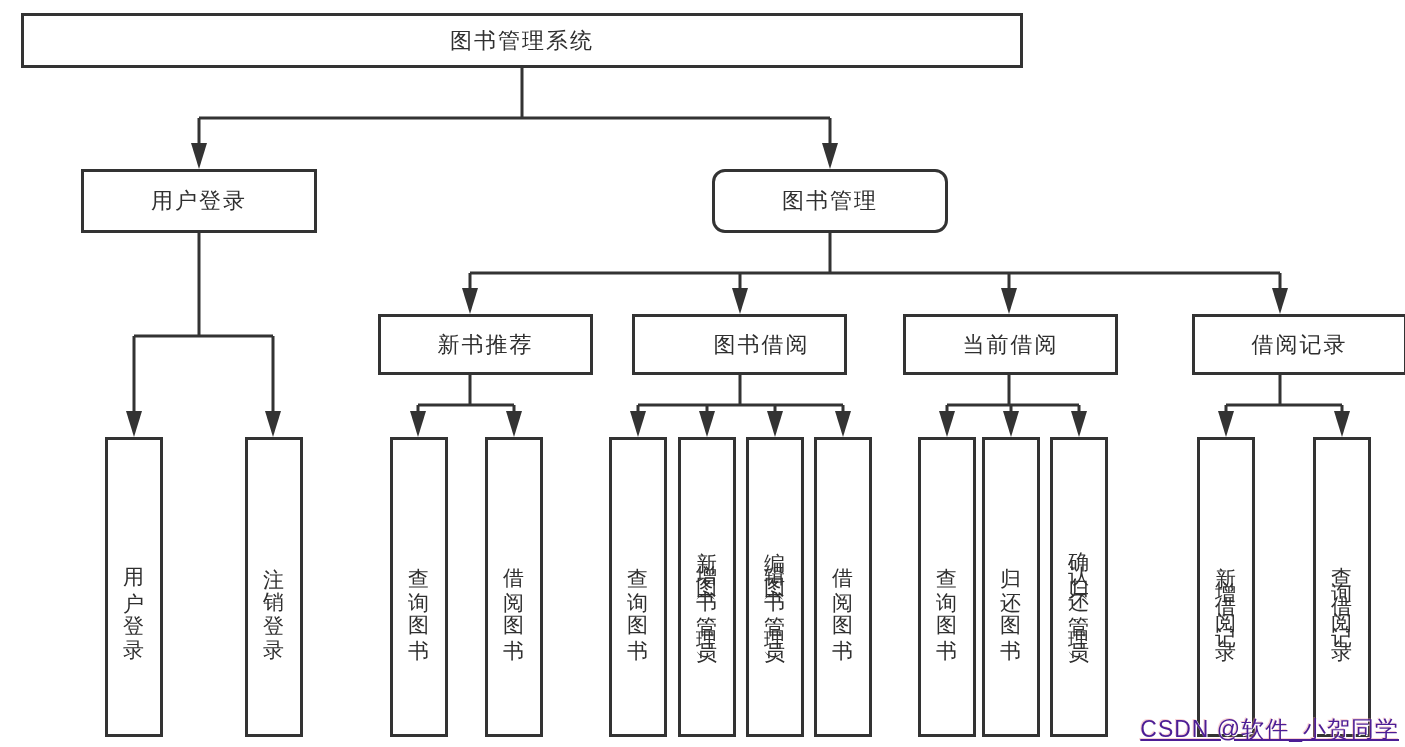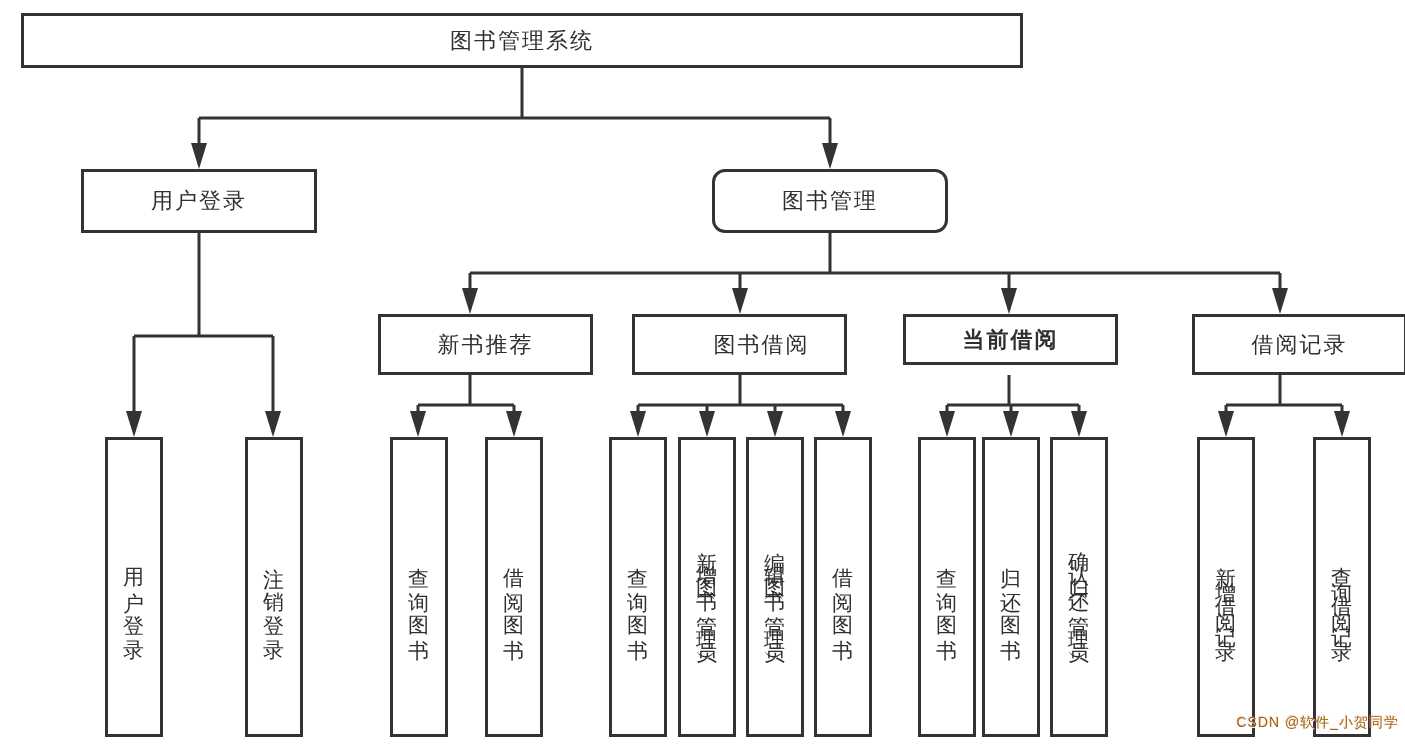--- a/index.html
+++ b/index.html
@@ -53,25 +53,26 @@
     line-height: 1;
     white-space: nowrap;
   }
   .len4 { letter-spacing: 24px; margin-bottom: -24px; }
   .len6 { letter-spacing: 15px; margin-bottom: -15px; }
   .len8 { letter-spacing: 13px; margin-bottom: -13px; }
   .watermark {
     position: absolute;
     right: 6px;
     top: 714px;
-    font-size: 14px;
-    color: #a16207;
+    font-size: 23px;
+    color: #4c1d95;
     letter-spacing: 1px;
     text-shadow: 1px 1px 0 #ffffff, -1px -1px 0 rgba(240, 150, 160, 0.45);
     white-space: nowrap;
+    text-decoration: underline;
   }
 </style>
 </head>
 <body>
 
 <div class="canvas">
 
   <svg class="connectors" viewBox="0 0 1405 747" xmlns="http://www.w3.org/2000/svg">
     <g stroke="#333333" stroke-width="3" fill="none">
 
@@ -122,21 +123,21 @@
   <div class="box" style="left:712px; top:169px; width:236px; height:64px;border-radius:13px;">
     <span class="hlabel">图书管理</span>
   </div>
 
   <div class="box" style="left:363px; top:314px; width:215px; height:61px;margin-left:15px;">
     <span class="hlabel">新书推荐</span>
   </div>
   <div class="box" style="left:632px; top:314px; width:215px; height:61px;padding-left:44px;">
     <span class="hlabel">图书借阅</span>
   </div>
-  <div class="box" style="left:903px; top:314px; width:215px; height:51px;font-weight:bold;">
+  <div class="box" style="left:903px; top:314px; width:215px; height:61px;">
     <span class="hlabel">当前借阅</span>
   </div>
   <div class="box" style="left:1192px; top:314px; width:215px; height:61px;">
     <span class="hlabel">借阅记录</span>
   </div>
 
   <div class="box leaf" style="left:105px;">
     <span class="vtext len4">用户登录</span>
   </div>
   <div class="box leaf" style="left:245px;">

